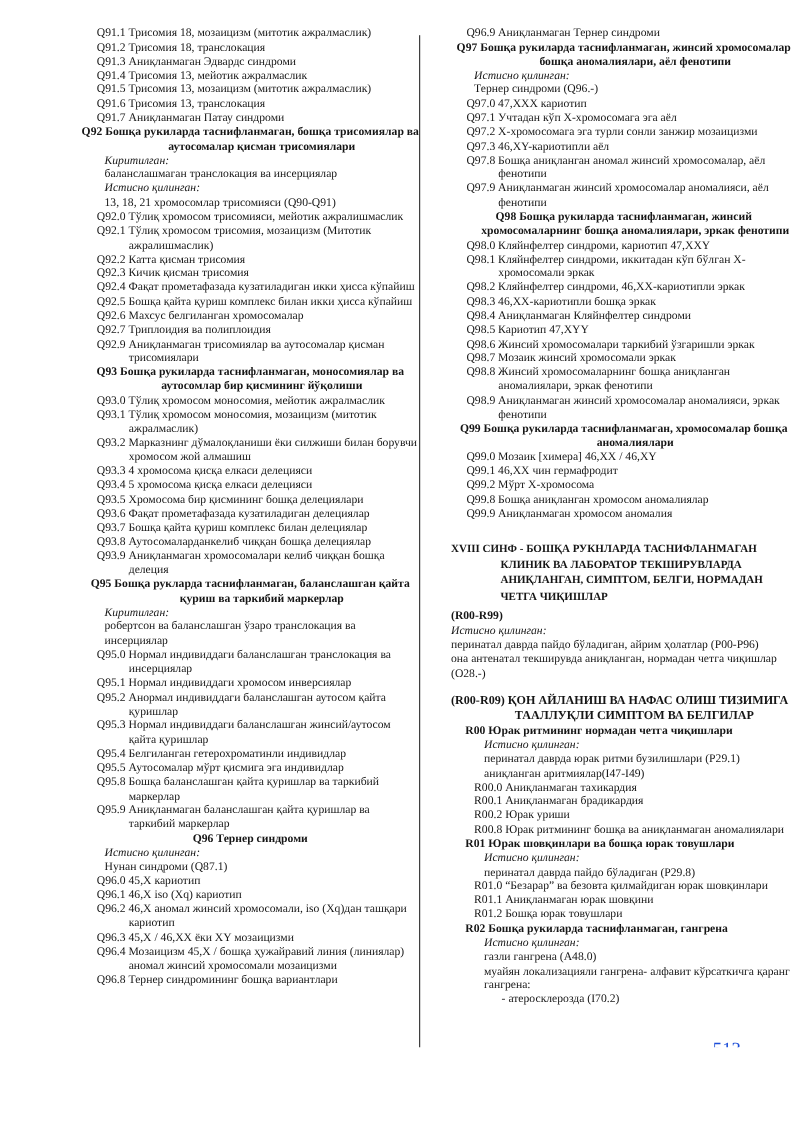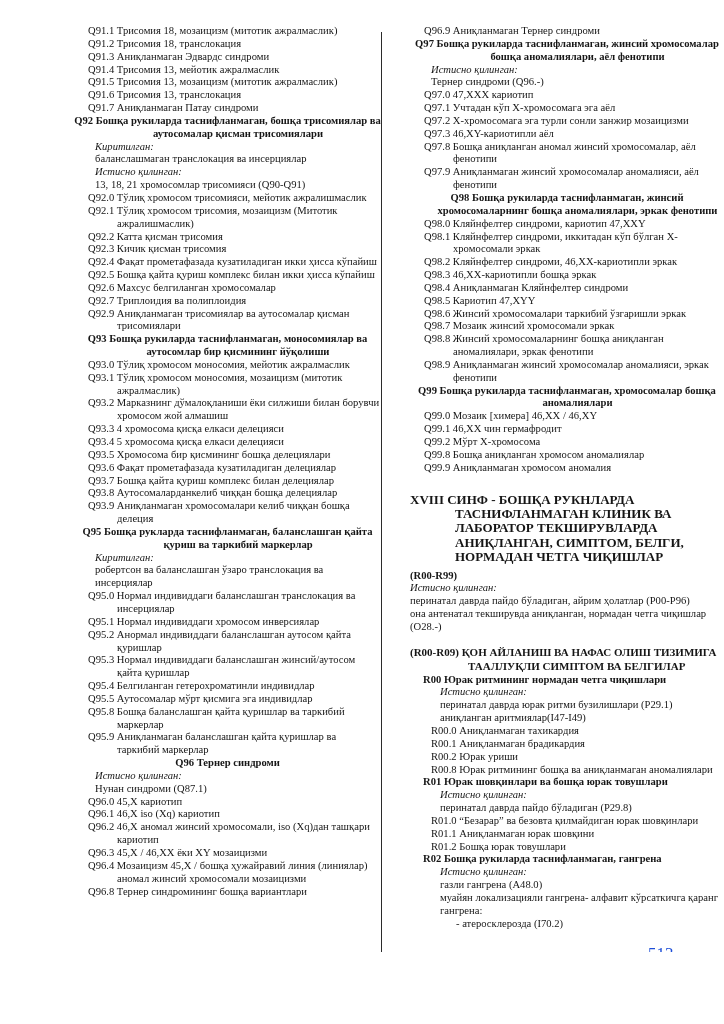--- a/index.html
+++ b/index.html
@@ -15,21 +15,21 @@
   .divider { position:absolute; left:381px; top:32px; width:1px; height:923px; background:#2b2b2b; }
   .page-number { position:absolute; left:648px; top:944px; font-size:17px; color:#1d4ed8; }
 
   
   .item    { padding-left:43px; text-indent:-29px; }
   .heading { padding-left:21px; text-indent:-21px; font-weight:bold;text-align:center; }
   .label   { margin-left:21px; font-style:italic; }
   .note    { margin-left:21px; }
 
   
-  .class-title   { font-weight:bold; font-size:13px; line-height:14.4px;
+  .class-title   { font-weight:bold; font-size:10px; line-height:14.4px;
                    padding-left:45px; text-indent:-45px; width:265px; }
   .range-code    { font-weight:bold; }
   .intro-label   { font-style:italic; }
   .intro-note    { }
   .range-heading { font-weight:bold; font-size:11px; line-height:13.9px;
                    padding-left:58px; text-indent:-58px; width:276px; }
 
   
   .r-heading  { padding-left:34px; text-indent:-21px; font-weight:bold; }
   .r-item     { padding-left:49px; text-indent:-28px; }

